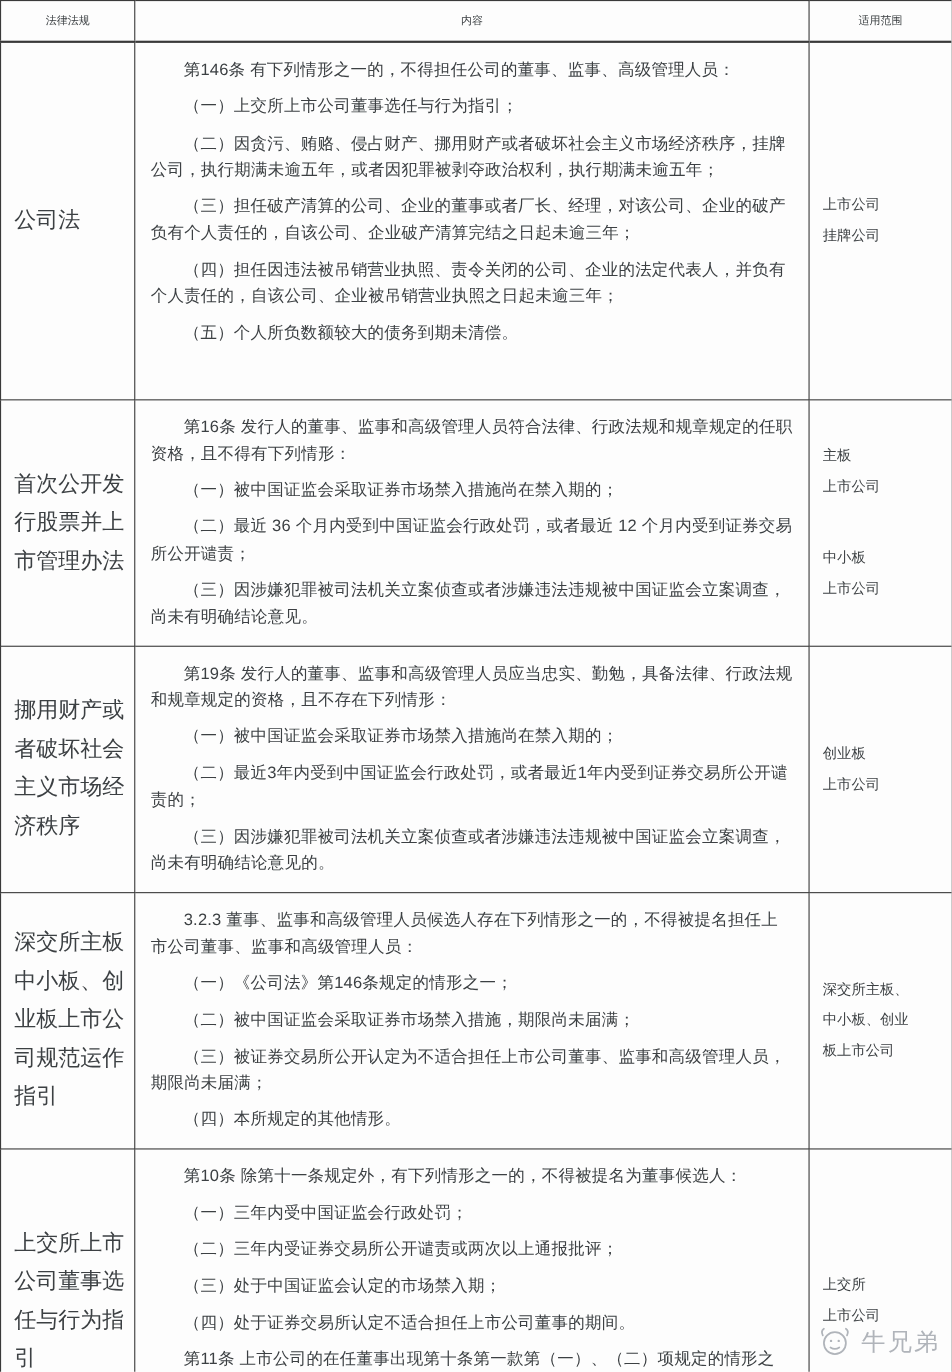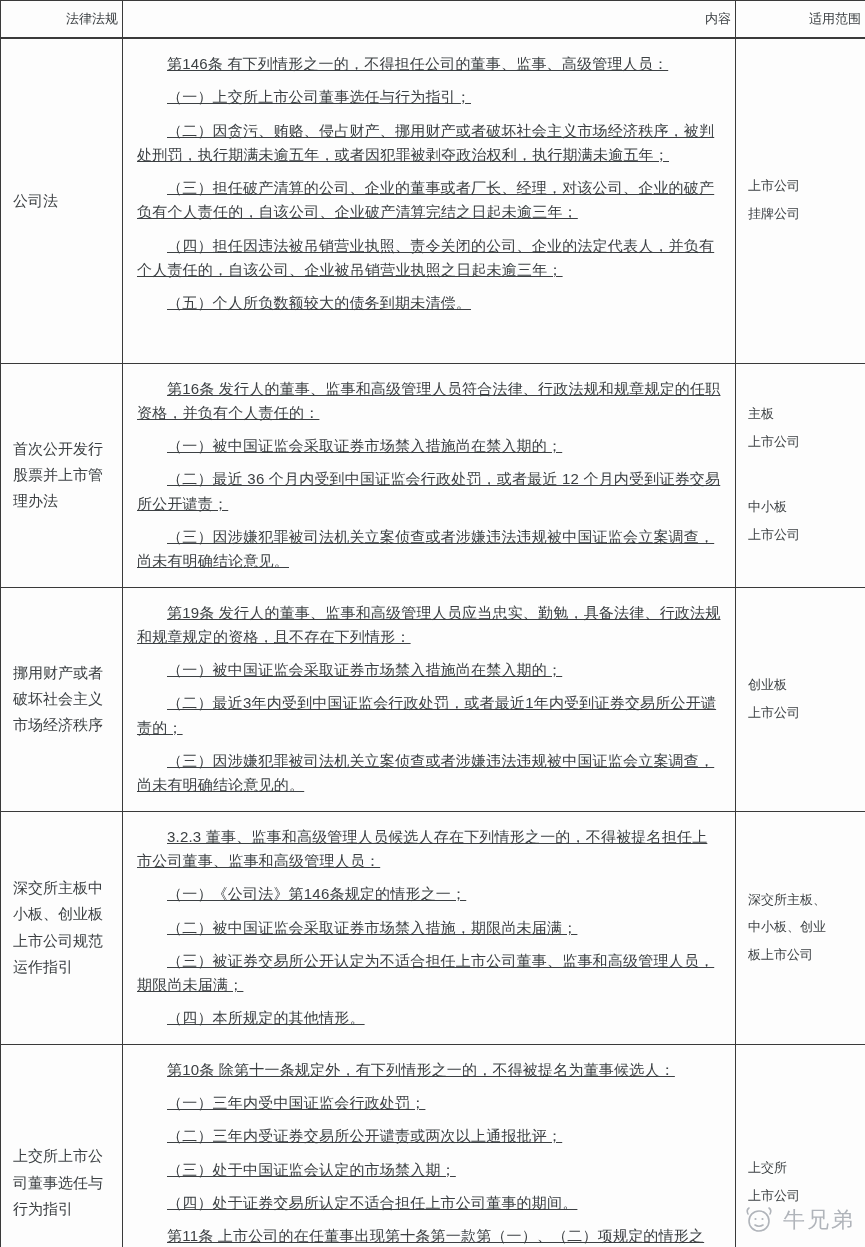--- a/index.html
+++ b/index.html
@@ -3,24 +3,24 @@
 <meta charset="utf-8">
 <style>
   html,body{margin:0;padding:0;background:#fcfcfc;}
   body{width:865px;height:1247px;position:relative;overflow:hidden;
        font-family:"Liberation Sans","DejaVu Sans",sans-serif;color:#3c4043;}
   table{border-collapse:collapse;width:865px;table-layout:fixed;background:#fdfdfd;}
   col.c-law{width:122px;}
   col.c-content{width:613px;}
   col.c-scope{width:130px;}
   th,td{border:1px solid #3a3a3a;vertical-align:middle;}
-  thead th{height:32px;font-weight:normal;font-size:13px;text-align:right;
+  thead th{height:32px;font-weight:normal;font-size:10px;text-align:center;
            border-bottom:2px solid #3a3a3a;padding:2px 4px;}
-  td.content-cell{vertical-align:top;padding:4px 14px 4px 14px;text-decoration:underline;}
-  td.law-cell{padding:6px 6px 6px 12px;font-size:15px;line-height:1.75;}
+  td.content-cell{vertical-align:top;padding:4px 14px 4px 14px;}
+  td.law-cell{padding:6px 6px 6px 12px;font-size:20px;line-height:1.75;}
   td.scope-cell{padding:6px 6px 6px 12px;font-size:13px;line-height:1.6;}
   .para{margin:9px 0;font-size:15px;line-height:1.62;text-indent:2em;
         letter-spacing:.2px;}
   .scope-line{margin:7px 0;}
   .scope-spacer{height:30px;}
   
   tbody tr:nth-of-type(1){height:325px;}
   tbody tr:nth-of-type(2){height:207px;}
   tbody tr:nth-of-type(3){height:195px;}
   tbody tr:nth-of-type(4){height:208px;}
@@ -46,36 +46,36 @@
     </tr>
   </thead>
   <tbody id="table-body">
       <tr>
         <td class="law-cell">
           <div>公司法</div>
         </td>
         <td class="content-cell">
           <p class="para">第146条  有下列情形之一的，不得担任公司的董事、监事、高级管理人员：</p>
           <p class="para">（一）上交所上市公司董事选任与行为指引；</p>
-          <p class="para">（二）因贪污、贿赂、侵占财产、挪用财产或者破坏社会主义市场经济秩序，被判处刑罚，执行期满未逾五年，或者因犯罪被剥夺政治权利，执行期满未逾五年；</p>
+          <p class="para">（二）因贪污、贿赂、侵占财产、挪用财产或者破坏社会主义市场经济秩序，挂牌公司，执行期满未逾五年，或者因犯罪被剥夺政治权利，执行期满未逾五年；</p>
           <p class="para">（三）担任破产清算的公司、企业的董事或者厂长、经理，对该公司、企业的破产负有个人责任的，自该公司、企业破产清算完结之日起未逾三年；</p>
           <p class="para">（四）担任因违法被吊销营业执照、责令关闭的公司、企业的法定代表人，并负有个人责任的，自该公司、企业被吊销营业执照之日起未逾三年；</p>
           <p class="para">（五）个人所负数额较大的债务到期未清偿。</p>
         </td>
         <td class="scope-cell">
           <div class="scope-line">上市公司</div>
           <div class="scope-line">挂牌公司</div>
         </td>
       </tr>
       <tr>
         <td class="law-cell">
           <div>首次公开发行股票并上市管理办法</div>
         </td>
         <td class="content-cell">
-          <p class="para">第16条 发行人的董事、监事和高级管理人员符合法律、行政法规和规章规定的任职资格，并负有个人责任的：</p>
+          <p class="para">第16条 发行人的董事、监事和高级管理人员符合法律、行政法规和规章规定的任职资格，且不得有下列情形：</p>
           <p class="para">（一）被中国证监会采取证券市场禁入措施尚在禁入期的；</p>
           <p class="para">（二）最近 36 个月内受到中国证监会行政处罚，或者最近 12 个月内受到证券交易所公开谴责；</p>
           <p class="para">（三）因涉嫌犯罪被司法机关立案侦查或者涉嫌违法违规被中国证监会立案调查，尚未有明确结论意见。</p>
         </td>
         <td class="scope-cell">
           <div class="scope-line">主板</div>
           <div class="scope-line">上市公司</div>
           <div class="scope-spacer"></div>
           <div class="scope-line">中小板</div>
           <div class="scope-line">上市公司</div>

